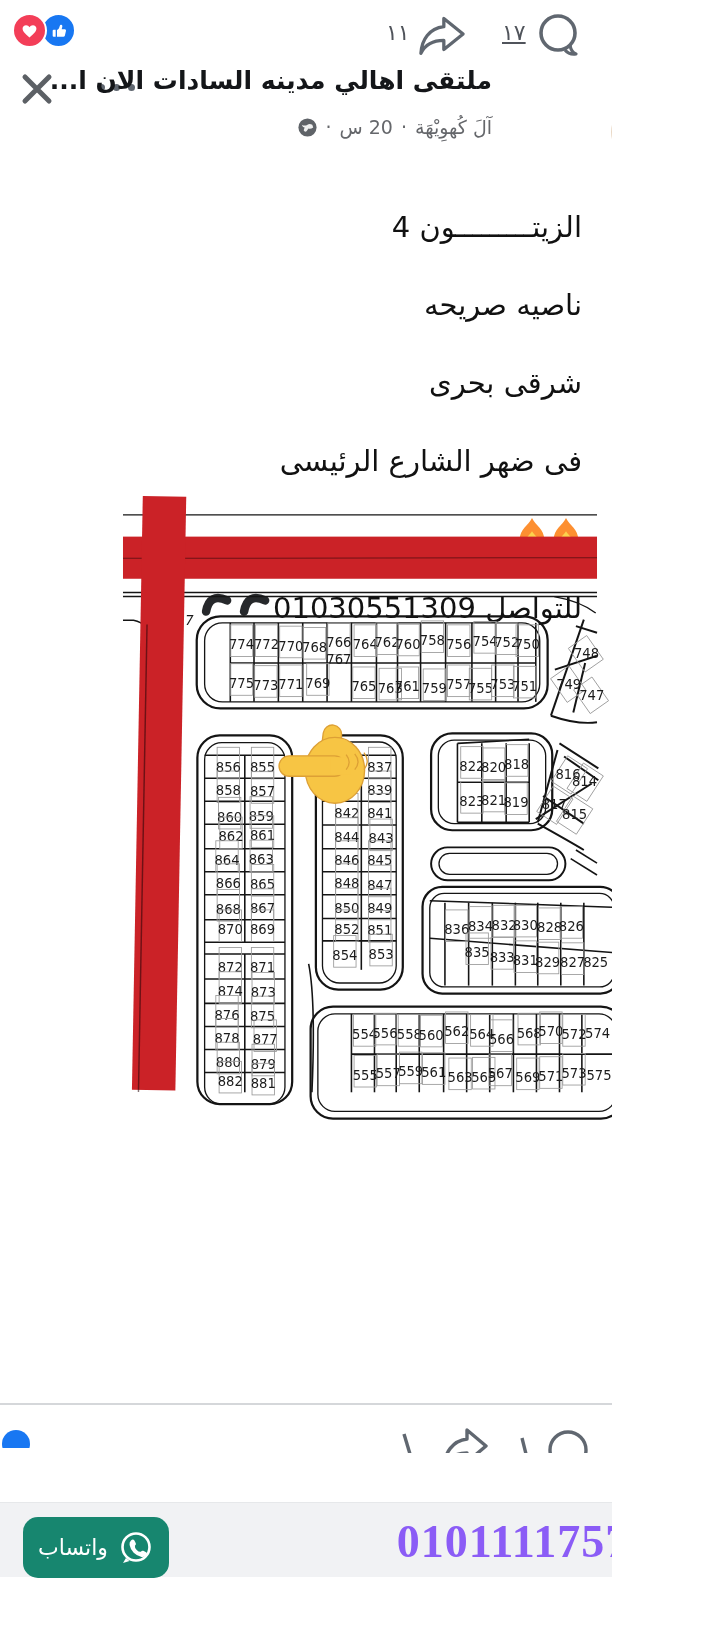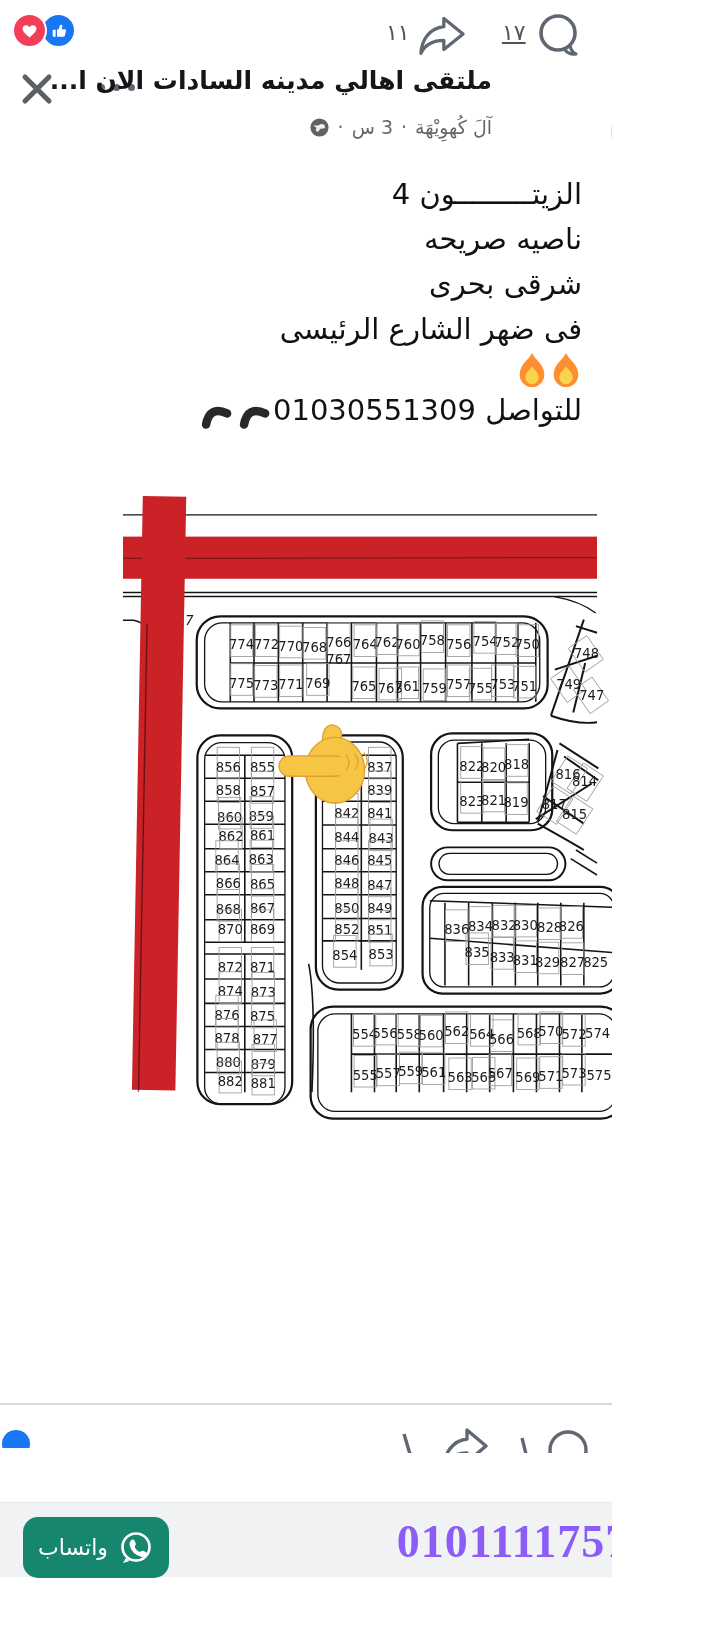--- a/index.html
+++ b/index.html
@@ -28,21 +28,21 @@
   .torso{position:absolute;left:12px;top:62px;width:70px;height:28px;background:#57593a;border-radius:8px 8px 0 0;}
   .mini{position:absolute;left:-4px;top:36px;width:50px;height:50px;border-radius:50%;
         border:3px solid #fff;background:#ead9c6;overflow:hidden;z-index:3;}
   .hair{position:absolute;left:20px;top:4px;width:26px;height:40px;background:#7a5b3a;border-radius:45% 40% 40% 45%;}
   .dress{position:absolute;left:4px;top:28px;width:30px;height:22px;background:#f4efe6;border-radius:45% 45% 0 0;}
   .byline{position:absolute;right:120px;top:116px;direction:rtl;display:flex;align-items:center;gap:8px;
           font-size:19px;color:#65676b;}
   
   .post-text{position:absolute;top:172px;right:30px;left:30px;direction:rtl;text-align:right;
              font-size:29px;line-height:45px;color:#111;}
-  .post-text .line{display:flex;justify-content:flex-start;align-items:flex-end;gap:2px;direction:rtl;}
+  .post-text .line{display:flex;justify-content:flex-start;align-items:flex-start;gap:2px;direction:rtl;margin-top:33px;}
   .emoji{display:inline-block;vertical-align:middle;}
   
   #mapsvg{position:absolute;left:0;top:480px;}
   #mapsvg text{font-family:"DejaVu Sans",sans-serif;}
   .map-cut{position:absolute;left:0;top:1403px;width:720px;height:2px;background:#d5d7da;}
   
   .partial-strip{position:absolute;left:0;top:1422px;width:720px;height:31px;overflow:hidden;}
   .blue-clip{position:absolute;left:2px;top:1430px;width:30px;height:18px;overflow:hidden;}
   .blue-clip .c{width:28px;height:28px;border-radius:50%;background:#1877f2;}
   
@@ -106,21 +106,21 @@
     </div>
     <div class="mini">
       <div class="hair"></div>
         <div class="dress"></div>
     </div>
   </div>
 
   <div class="byline">
     <span>آلَ كُهوِيْهَة</span>
     <span>·</span>
-    <span>3 س</span>
+    <span>20 س</span>
     <span>·</span>
     <svg width="21" height="21" viewBox="0 0 22 22">
       <circle cx="11" cy="11" r="9.5" fill="#5f6368"></circle>
       <path d="M5 8 q3 2 6 0 q2 -1.5 5 0 l1 3 q-3 2 -5 1 l-2 3 q-2 1 -3 -1 l1 -3 q-2 0 -3 -3z" fill="#fff" opacity="0.9"></path>
     </svg>
   </div>
 
   <div class="post-text">
     <div class="line">
         <span>الزيتـــــــــون 4</span>

